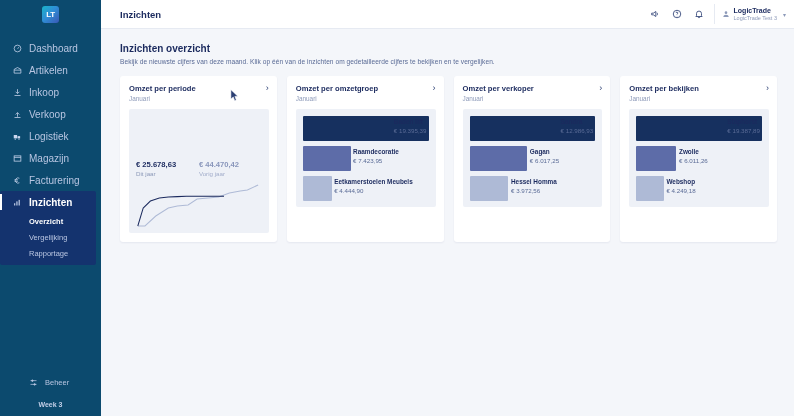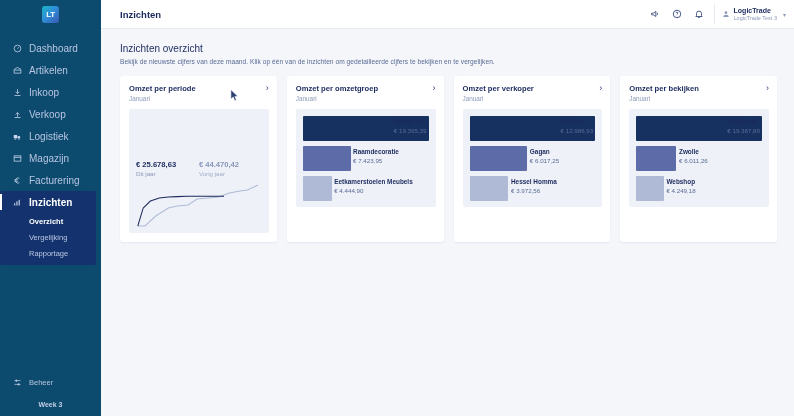--- a/index.html
+++ b/index.html
@@ -51,21 +51,21 @@
     width: 2px; height: 16px; background: #ffffff;
   }
   .sub-item {
     padding-left: 29px; height: 16px;
     display: flex; align-items: center;
     color: #b9c6e2; font-size: 7.5px; cursor: pointer;
   }
   .sub-item.current { color: #ffffff; font-weight: bold; }
   .sidebar-spacer { flex: 1; }
   .beheer {
-    display: flex; align-items: center; height: 20px; padding-left: 13px;
+    display: flex; align-items: center; height: 20px; padding-left: 29px;
     color: #b9c6e2; font-size: 7.5px; cursor: pointer;
   }
   .beheer .ic { width: 16px; display: flex; align-items: center; }
   .beheer svg { width: 9px; height: 9px; }
   .version {
     text-align: center; color: #c3cfe8; font-size: 7px;
     font-weight: bold; padding: 9px 0 8px 0;
   }
 
   
@@ -90,21 +90,21 @@
   }
   .user-av { color: #8d9ab9; display: flex; align-items: center; }
   .user-av svg { width: 8px; height: 8px; }
   .user-names { line-height: 1.15; }
   .user-name { font-size: 7px; font-weight: bold; color: #1b2a5e; }
   .user-sub { font-size: 5.5px; color: #8d9ab9; }
   .caret { color: #8d9ab9; font-size: 6px; margin-left: 2px; }
 
   
   .main { padding: 14px 17px 0 19px; }
-  .page-title { font-size: 10px; font-weight: normal; color: #1b2a5e; }
+  .page-title { font-size: 10px; font-weight: bold; color: #1b2a5e; }
   .page-sub { font-size: 6.6px; color: #5a6b96; margin-top: 4px; letter-spacing: 0.05px; }
 
   .cards { display: flex; gap: 10px; margin-top: 11px; }
   .card {
     flex: 1 1 0; background: #ffffff; border-radius: 3px;
     padding: 8px 8px 9px 9px;
     box-shadow: 0 1px 2px rgba(27,42,94,0.07);
     min-width: 0;
   }
   .card-head { display: flex; align-items: flex-start; }

